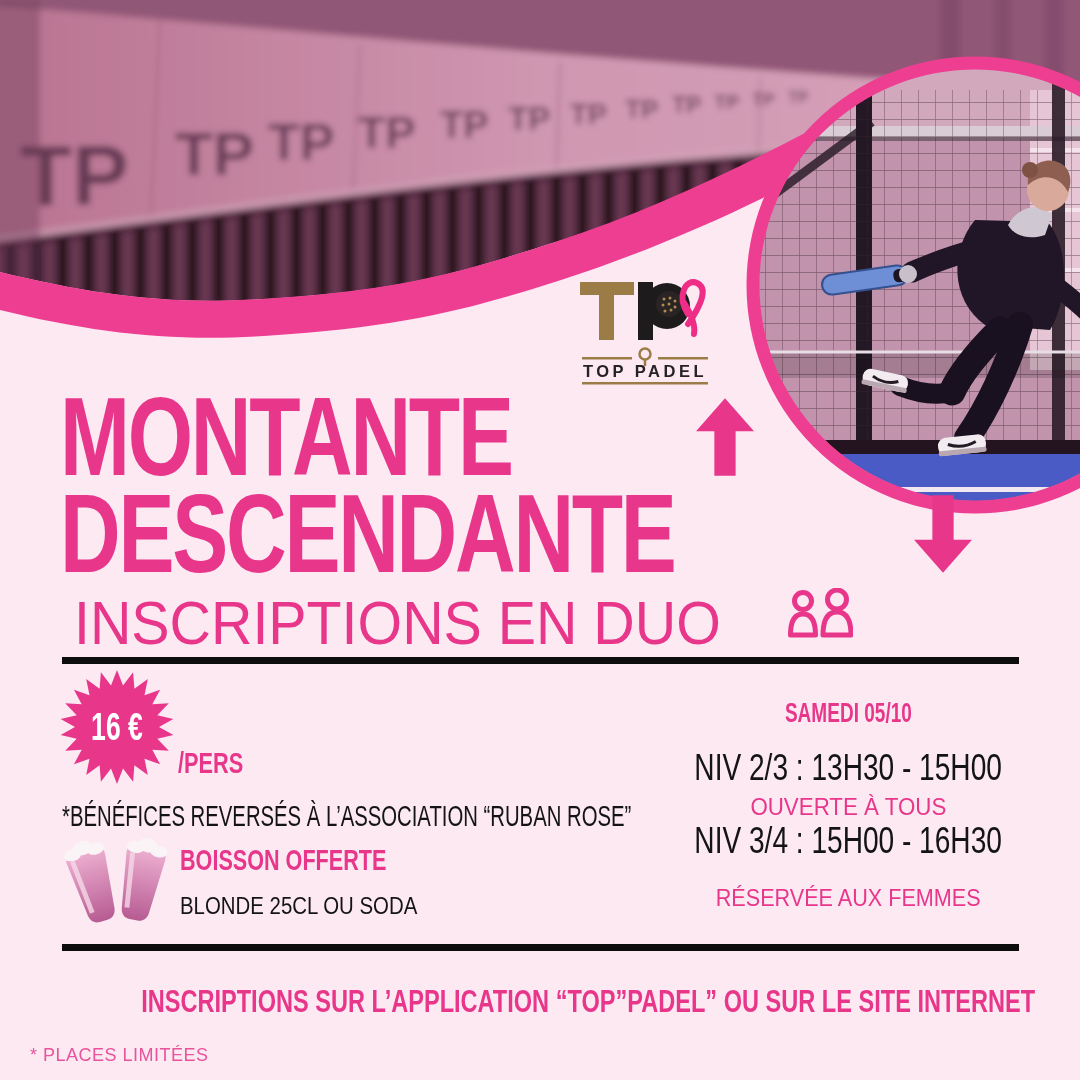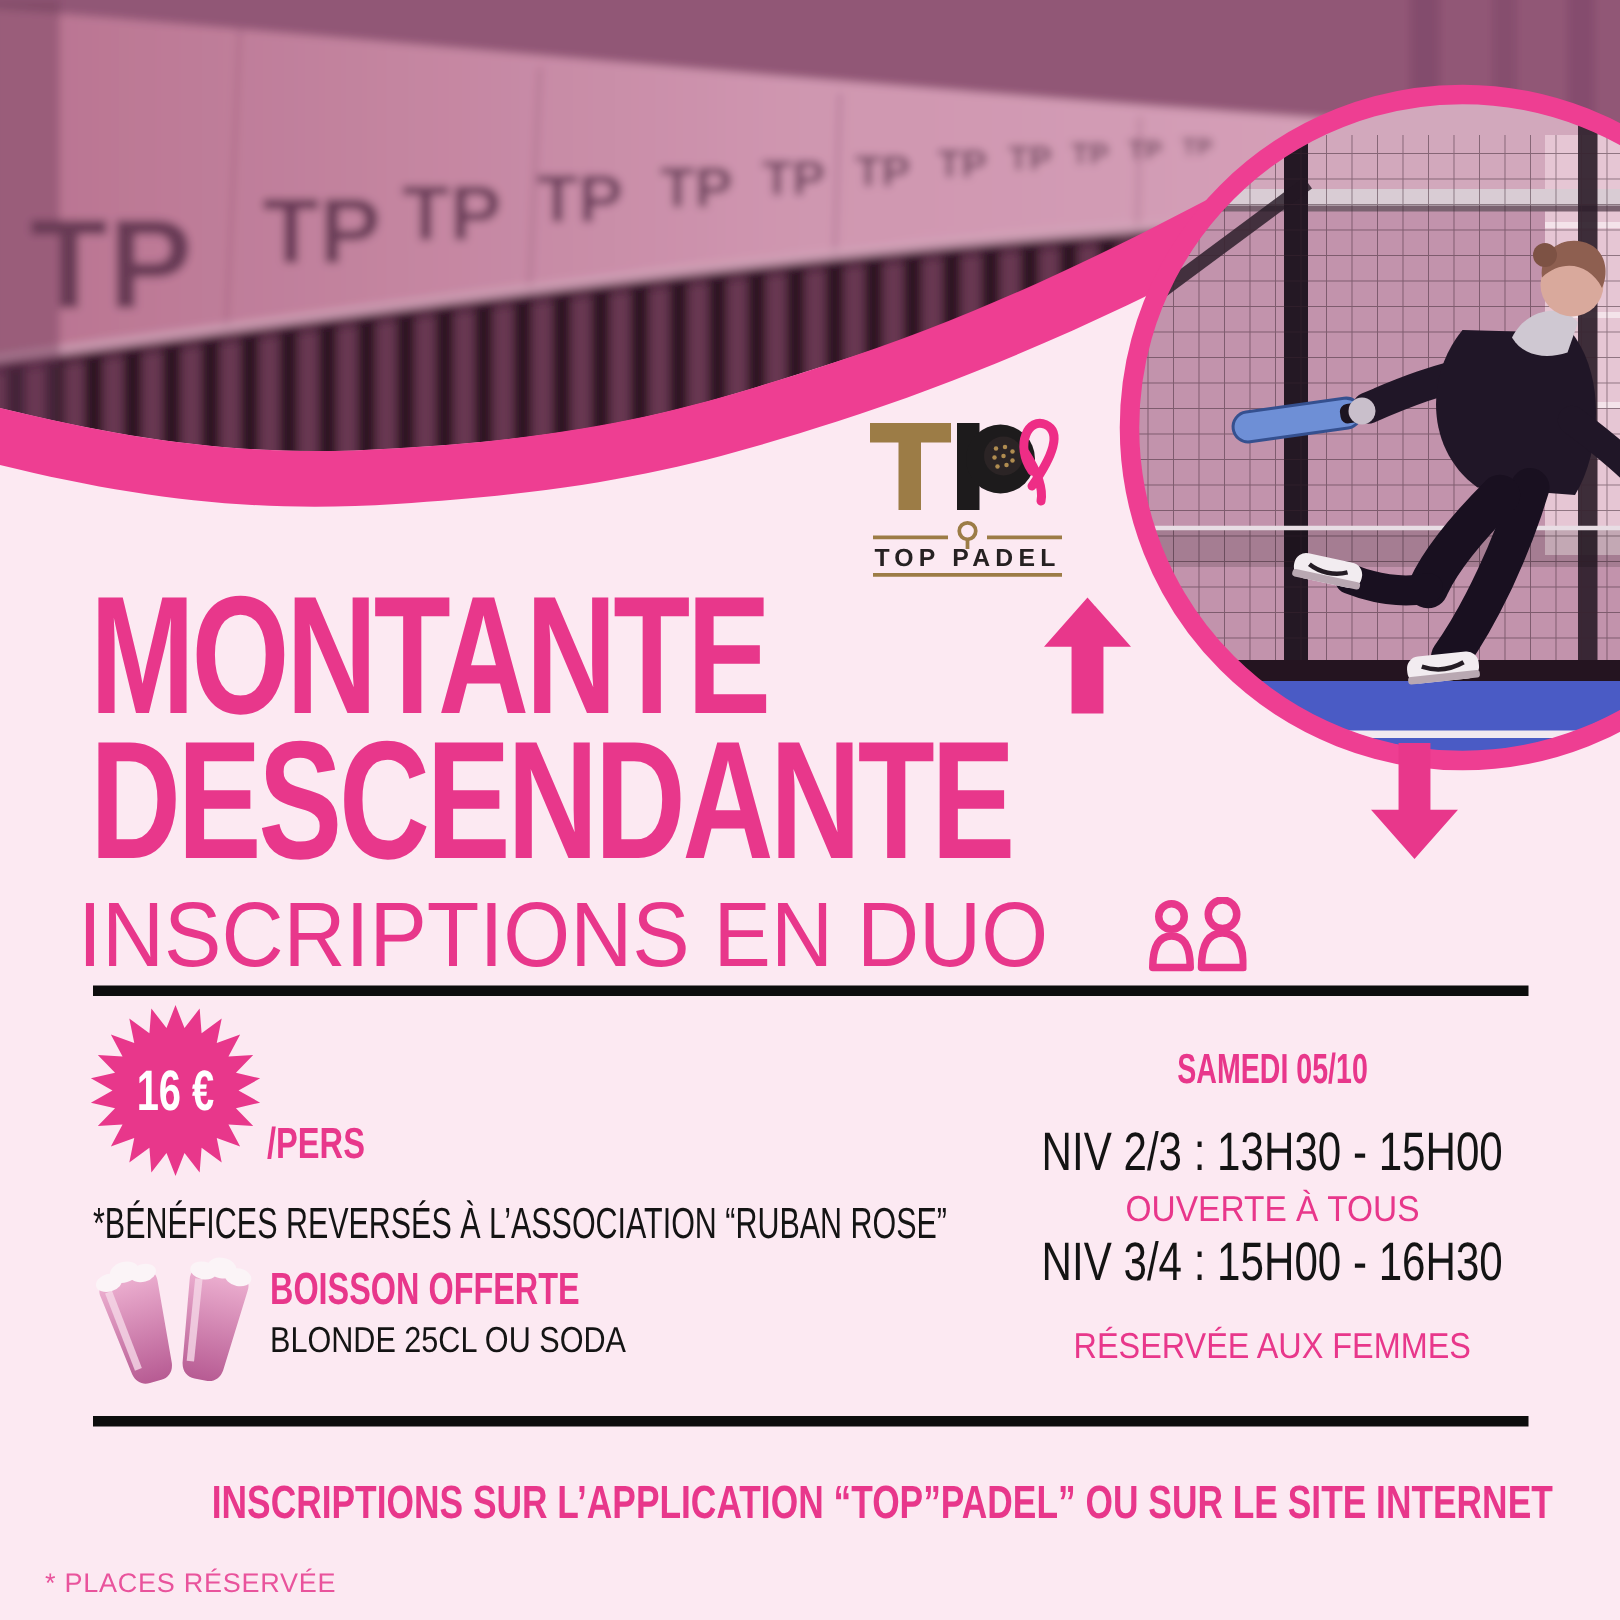--- a/index.html
+++ b/index.html
@@ -14,21 +14,21 @@
   .big{font-size:112px;font-weight:bold;color:var(--accent,#e8378b);
        letter-spacing:-3px;line-height:97px;white-space:nowrap;}
   .subtitle{font-size:61px;color:var(--accent,#e8378b);letter-spacing:0px;
             display:inline-block;transform:scaleX(.94);transform-origin:0 50%;white-space:nowrap;}
   .rule{left:62px;width:957px;height:7px;background:#0d0d0d;}
   .pink-bold{font-weight:bold;color:var(--accent,#e8378b);white-space:nowrap;}
   .blk{color:#141414;white-space:nowrap;}
   .per{font-size:29px;}
   .note{font-size:29px;margin-top:17px;}
   .boisson{font-size:30px;}
-  .blonde{font-size:24px;}
+  .blonde{font-size:24px;margin-top:12px;}
   .rcol{left:640px;width:416px;text-align:center;}
   .date{font-size:28px;}
   .niv{font-size:36px;display:inline-block;transform:scaleX(.78);transform-origin:50% 50%;}
   .slotnote{font-size:24px;color:var(--accent,#e8378b);display:inline-block;
             transform:scaleX(.93);transform-origin:50% 50%;white-space:nowrap;}
   .cta{left:0;width:1080px;text-align:center;font-size:31px;}
   .cta .condC{transform:scaleX(.76);}
   .disclaimer{font-size:18px;letter-spacing:.5px;color:#e9539c;white-space:nowrap;}
 </style>
 </head>
@@ -194,21 +194,21 @@
       </svg>
     </div>
     <div class="trow">
       <span class="big"><span class="condL">DESCENDANTE</span></span>
       <svg width="58" height="78" viewBox="0 0 60 80">
         <polygon points="30,80 60,46 41,46 41,0 19,0 19,46 0,46" fill="#e8378b"></polygon>
       </svg>
     </div>
   </div>
 
-  <div class="abs" style="left:52px;top:588px;display:flex;align-items:center;gap:25px">
+  <div class="abs" style="left:74px;top:588px;display:flex;align-items:flex-start;gap:25px">
     <span class="subtitle">INSCRIPTIONS EN DUO</span>
     <svg width="66" height="50" viewBox="0 0 66 50">
       <g fill="none" stroke="#e8378b" stroke-width="5" stroke-linejoin="round">
         <circle cx="16" cy="13" r="8.5"></circle>
         <path d="M3.5,47 Q3.5,26 16,26 Q28.5,26 28.5,47 Z"></path>
         <circle cx="50" cy="11.5" r="9.5"></circle>
         <path d="M36,47 Q36,24 50,24 Q64,24 64,47 Z"></path>
       </g>
     </svg>
   </div>
@@ -267,15 +267,15 @@
     <div class="abs" style="left:0;width:416px;top:884px">
       <span class="slotnote" style="transform:scaleX(.9)">RÉSERVÉE AUX FEMMES</span>
     </div>
   </div>
 
   <div class="abs rule" style="top:944px"></div>
 
   <div class="abs pink-bold cta" style="top:984px">
     <span class="condC">INSCRIPTIONS SUR L’APPLICATION “TOP”PADEL” OU SUR LE SITE INTERNET</span>
   </div>
-  <div class="abs disclaimer" style="left:30px;top:1045px">* PLACES RÉSERVÉE</div>
+  <div class="abs disclaimer" style="left:30px;top:1045px">* PLACES LIMITÉES</div>
 
 </div>
 
 </body></html>

